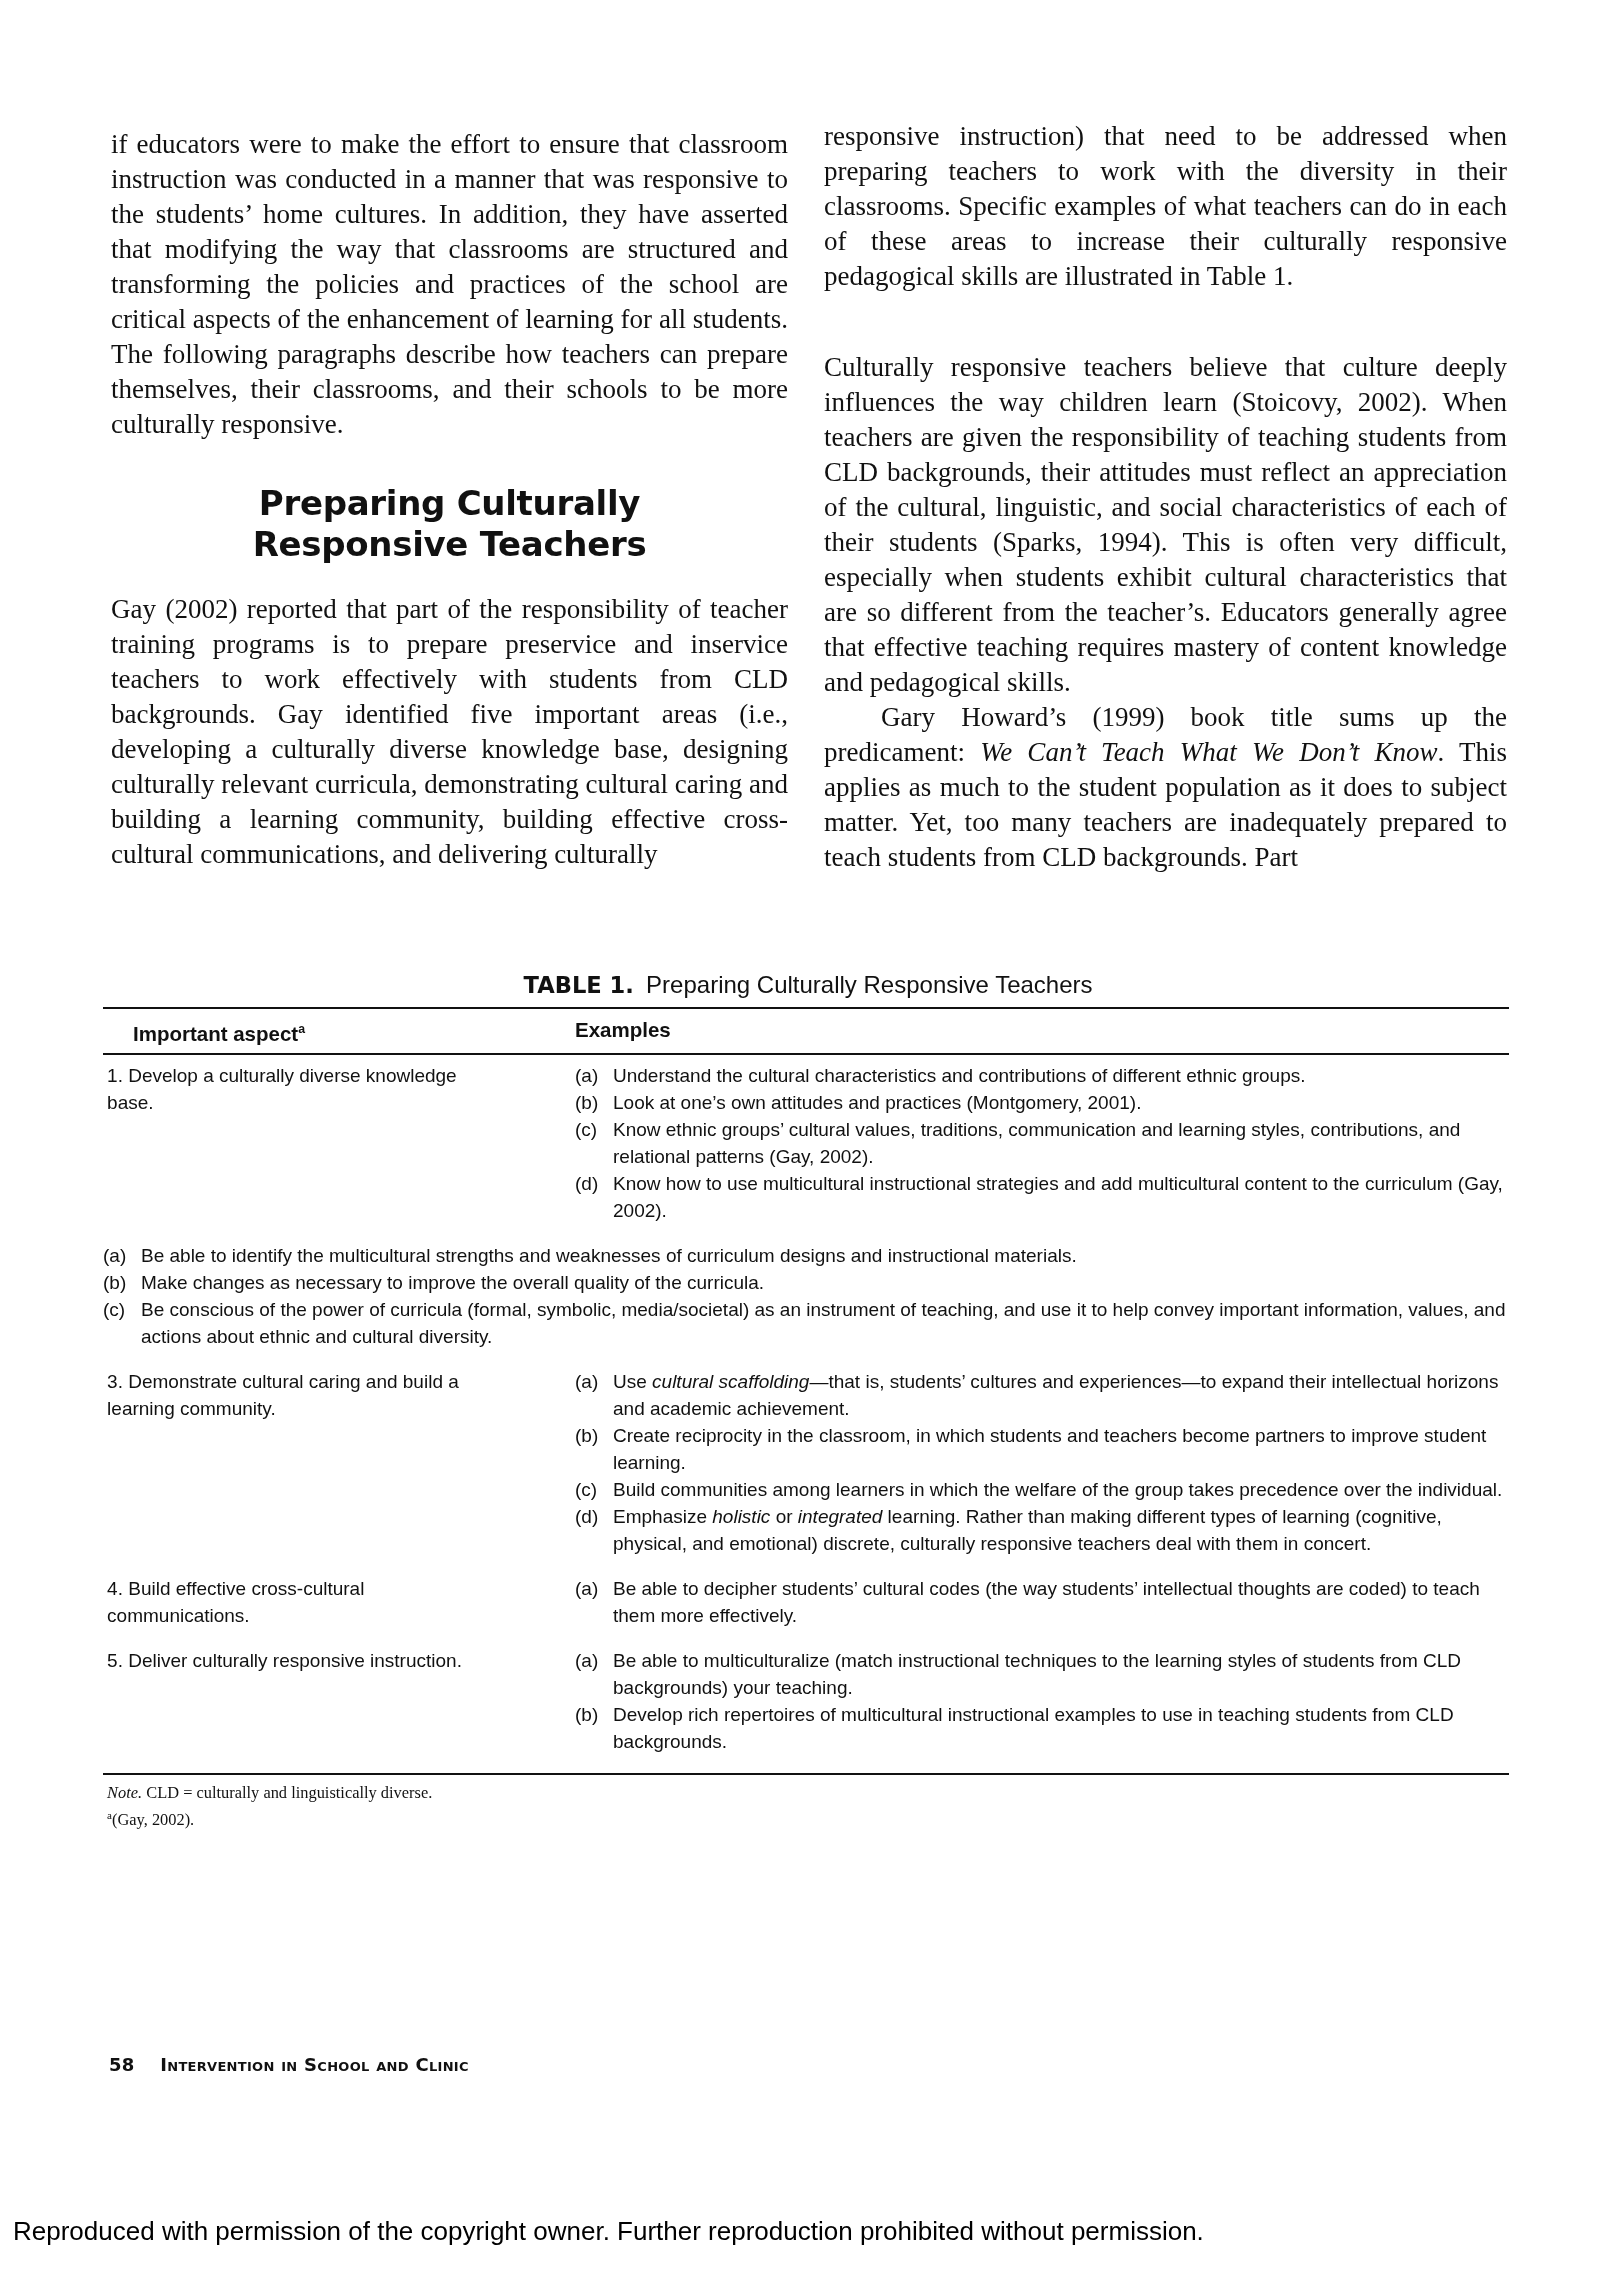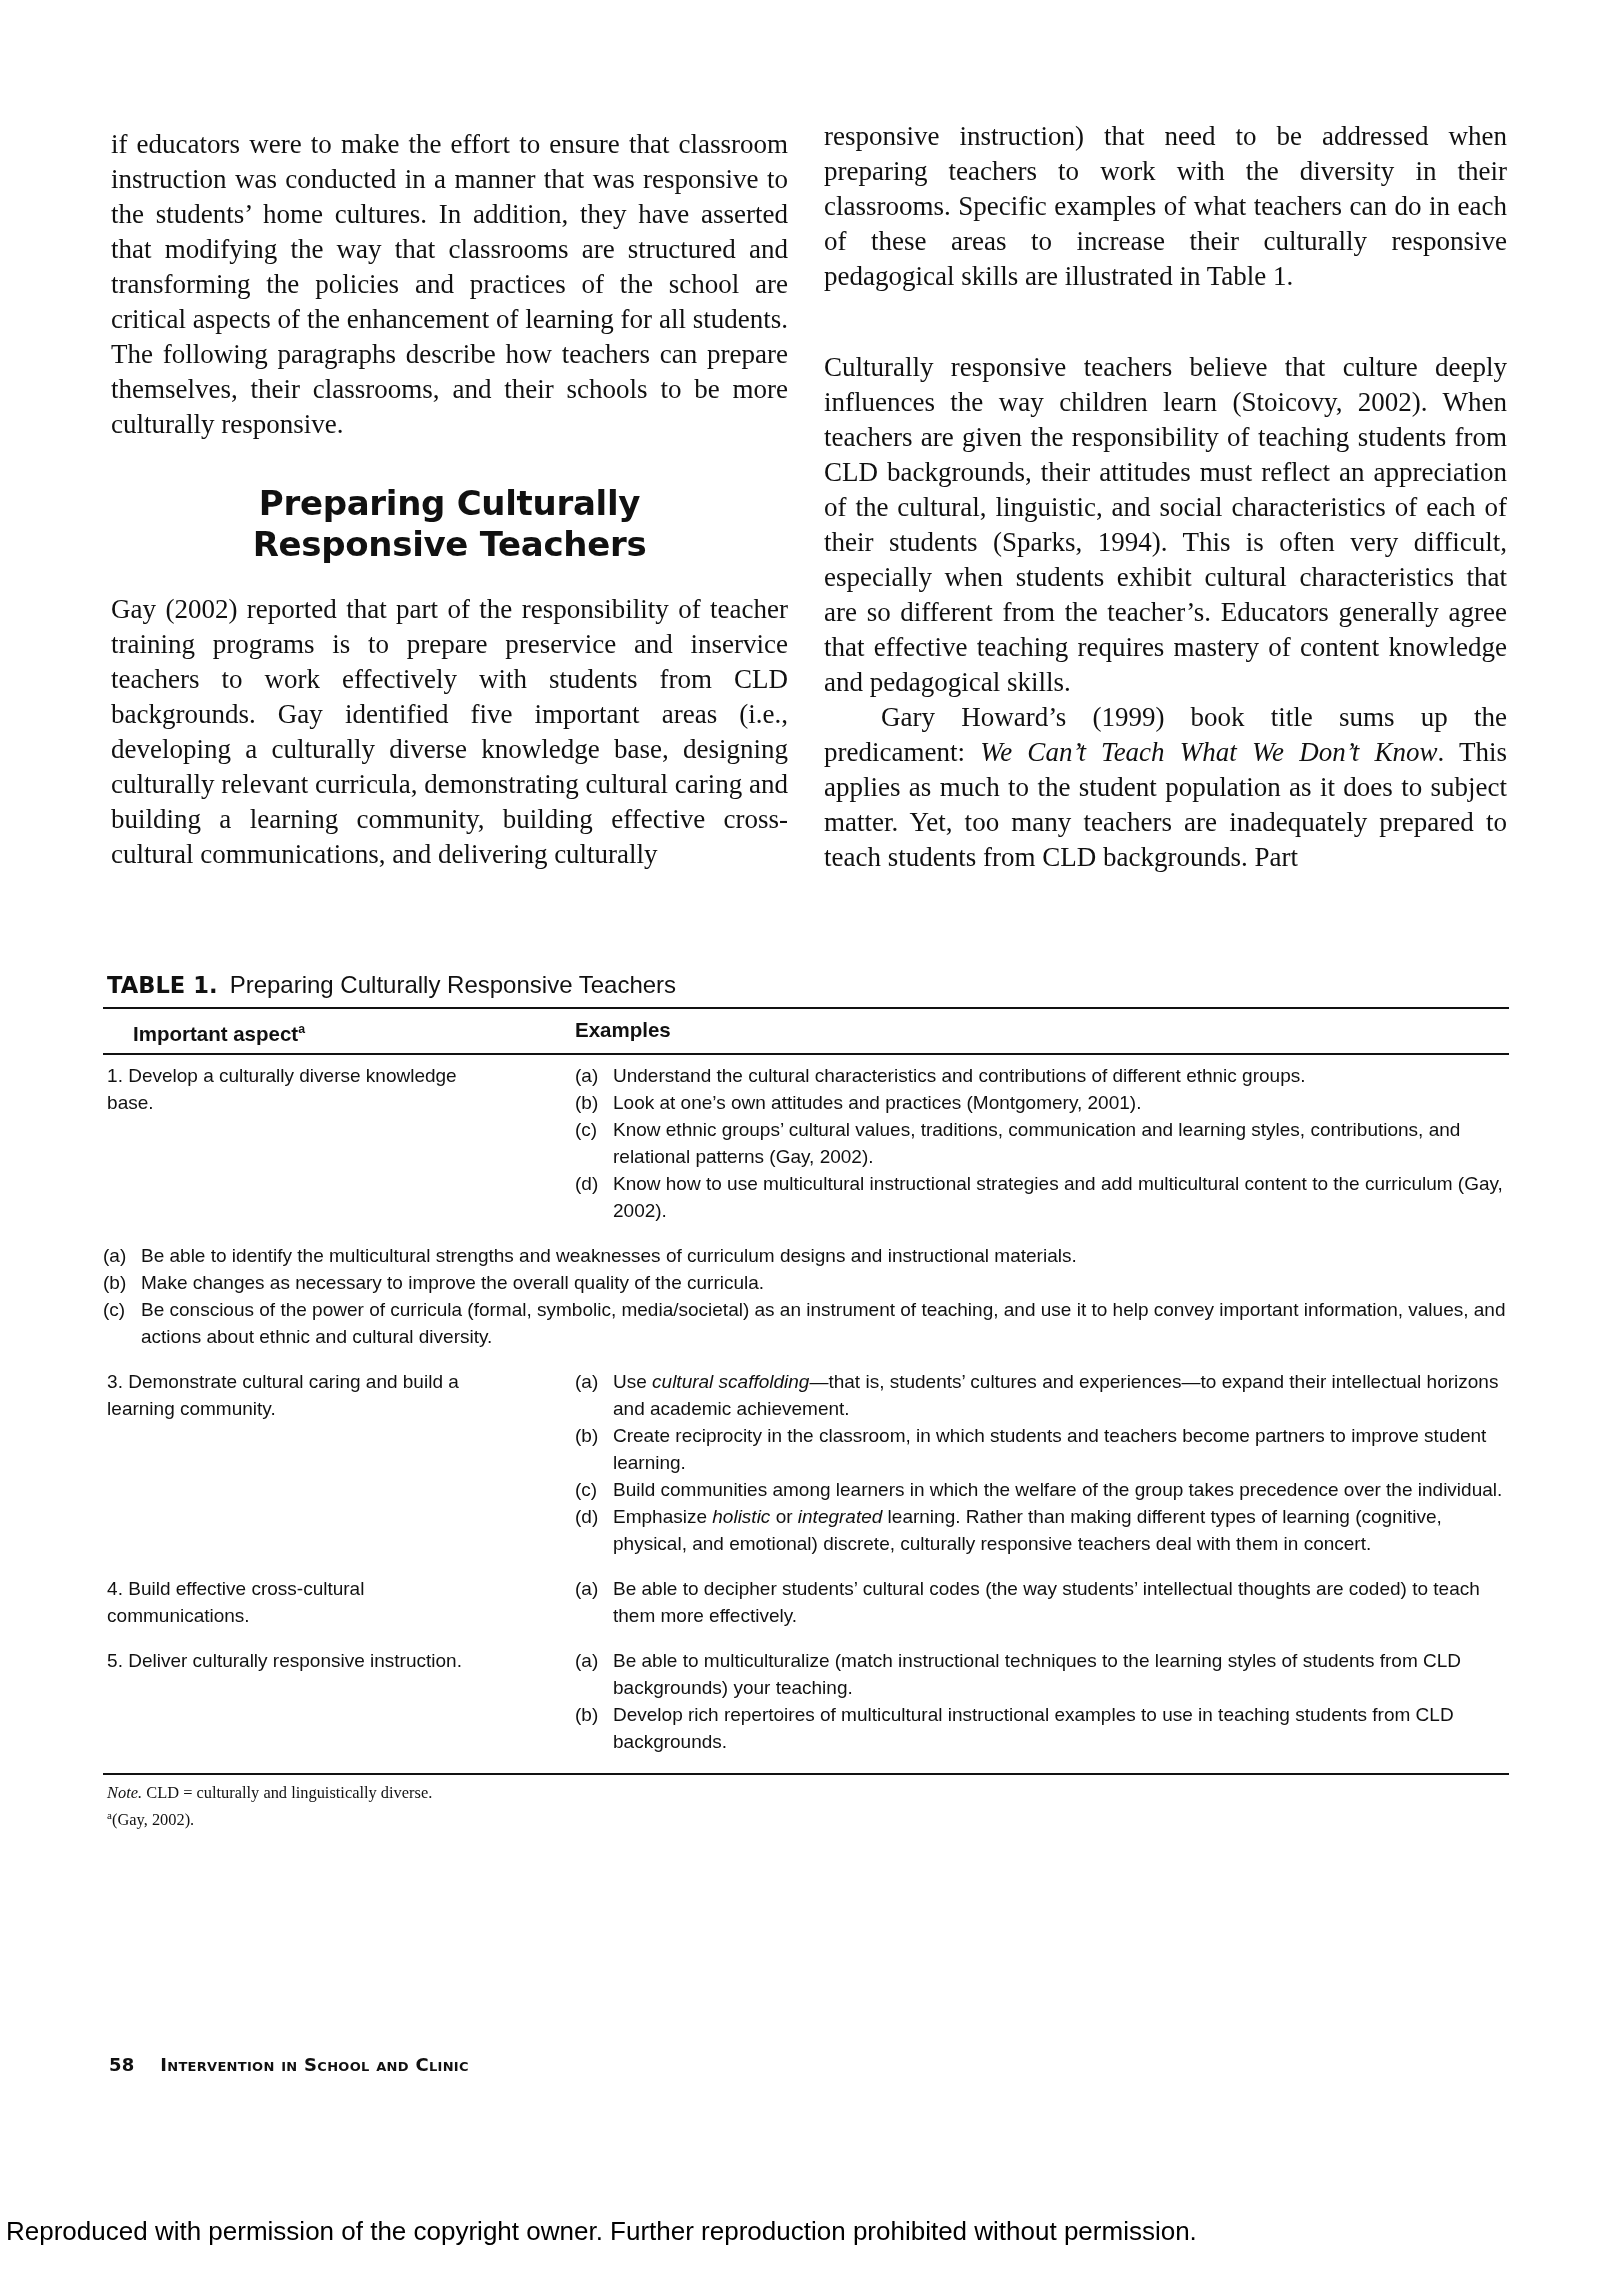--- a/index.html
+++ b/index.html
@@ -37,21 +37,21 @@
   .indent { text-indent: 57px; }
   .it { font-style: italic; }
 
   
   .table-wrap {
     position: absolute;
     left: 103px; top: 970px; width: 1406px;
     font-family: "Liberation Sans", "DejaVu Sans", sans-serif;
     color: #111111;
   }
-  .tbl-caption { font-size: 24px; line-height: 30px; margin: 0 0 6.8px 4.1px; }
+  .tbl-caption { font-size: 24px; line-height: 30px; margin: 0 0 6.8px 4.1px; text-align: center; }
   .tbl-caption .lbl { font-weight: 900; font-family: "DejaVu Sans", sans-serif; font-size: 22.6px; margin-right: 5.5px; }
   .rule { height: 2.7px; background: #111; }
   .thead { display: flex; padding: 6.8px 0 5.5px 0; font-weight: bold; font-size: 20.5px; line-height: 27px; }
   .thead .c1 { width: 472px; padding-left: 30px; box-sizing: border-box; }
   .thead .c2 { flex: 1; }
   .thead sup { font-size: 12.3px; vertical-align: super; }
   .tbody { padding-top: 6.8px; }
   .trow { display: flex; font-size: 19px; line-height: 27px; margin-bottom: 18px; }
   .trow .c1 { width: 472px; padding-left: 4.1px; box-sizing: border-box; }
   .trow .c2 { flex: 1; }
@@ -64,21 +64,21 @@
 
   .footer {
     position: absolute; left: 109px; top: 2054px;
     font-family: "DejaVu Sans", sans-serif; font-weight: bold; font-size: 18px;
     letter-spacing: 0.3px;
   }
   .footer .pg { margin-right: 19px; }
   .footer .sc { font-variant: small-caps; }
 
   .copyright {
-    position: absolute; left: 6px; top: 2216px;
+    position: absolute; left: 13px; top: 2216px;
     font-family: "Liberation Sans", "DejaVu Sans", sans-serif; font-size: 26px;
     color: #000;
   }
 </style>
 </head>
 <body>
 
 <div class="col col-left">
   <p>if educators were to make the effort to ensure that classroom instruction was conducted in a manner that was responsive to the students’ home cultures. In addition, they have asserted that modifying the way that classrooms are structured and transforming the policies and practices of the school are critical aspects of the enhancement of learning for all students. The following paragraphs describe how teachers can prepare themselves, their classrooms, and their schools to be more culturally responsive.</p>
   <div style="height:41px"></div>

